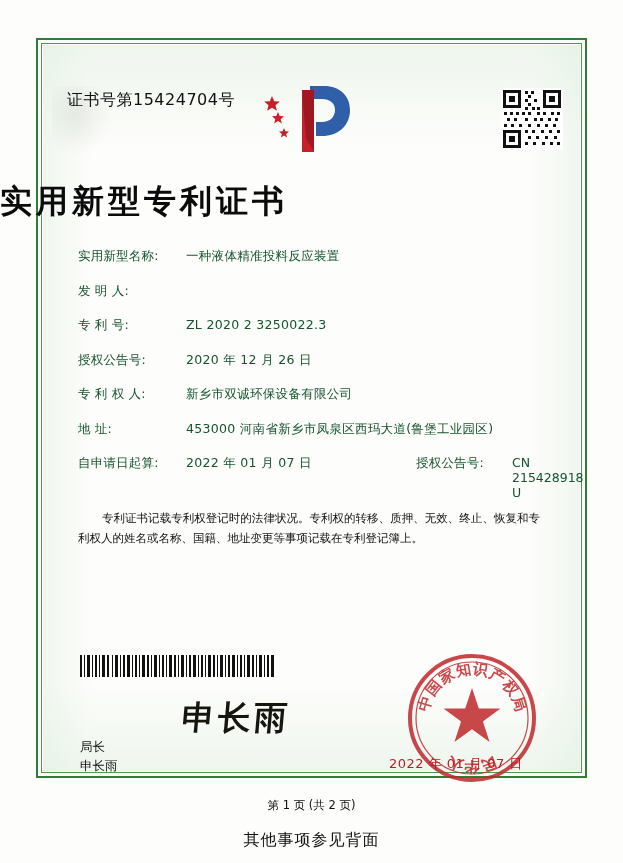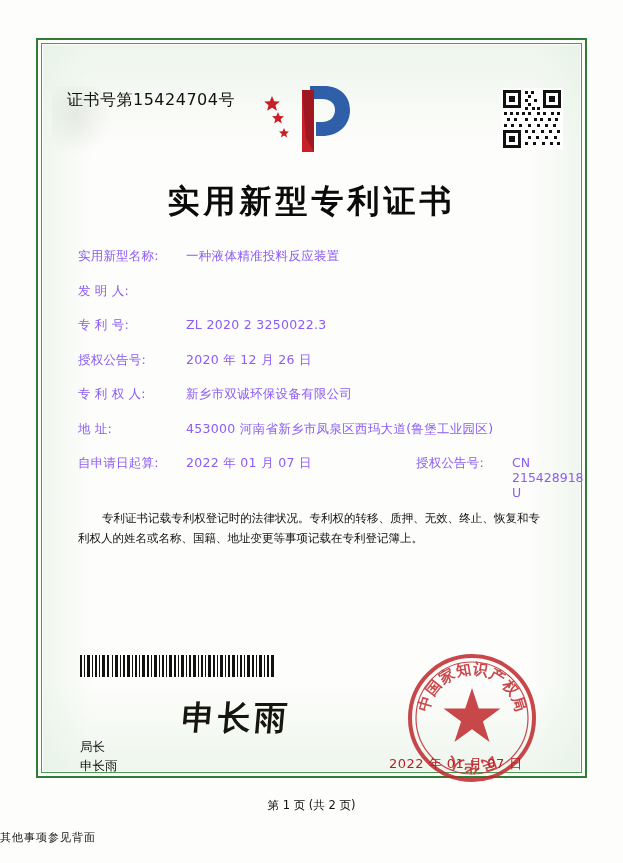--- a/index.html
+++ b/index.html
@@ -85,41 +85,41 @@
     width: 62px;
     height: 62px;
   }
 
   
   .title {
     position: absolute;
     left: 0;
     right: 0;
     top: 180px;
-    text-align: center;
+    text-align: left;
     font-family: "DejaVu Serif", "Liberation Serif", serif;
     font-size: 32px;
     font-weight: bold;
     letter-spacing: 4px;
     color: #0b0b0b;
   }
 
   
   .fields {
     position: absolute;
     left: 78px;
     top: 248px;
     width: 470px;
   }
   .field-row {
     display: flex;
     align-items: baseline;
     margin-bottom: 17.5px;
     font-size: 12.5px;
-    color: #8b5cf6;
+    color: #14532d;
   }
   .field-label {
     width: 108px;
     flex: 0 0 108px;
     letter-spacing: 0.2px;
   }
   .field-value {
     flex: 1;
     letter-spacing: 0.3px;
   }
@@ -205,21 +205,22 @@
     top: 798px;
     text-align: center;
     font-size: 11.5px;
     color: #111;
   }
   .footer-note {
     position: absolute;
     left: 0;
     right: 0;
     top: 830px;
-    font-size: 11px;
+    text-align: center;
+    font-size: 16px;
     color: #111;
     letter-spacing: 1px;
   }
 </style>
 </head>
 <body>
 
 <div class="page">
 
   <div class="border-outer"></div>

